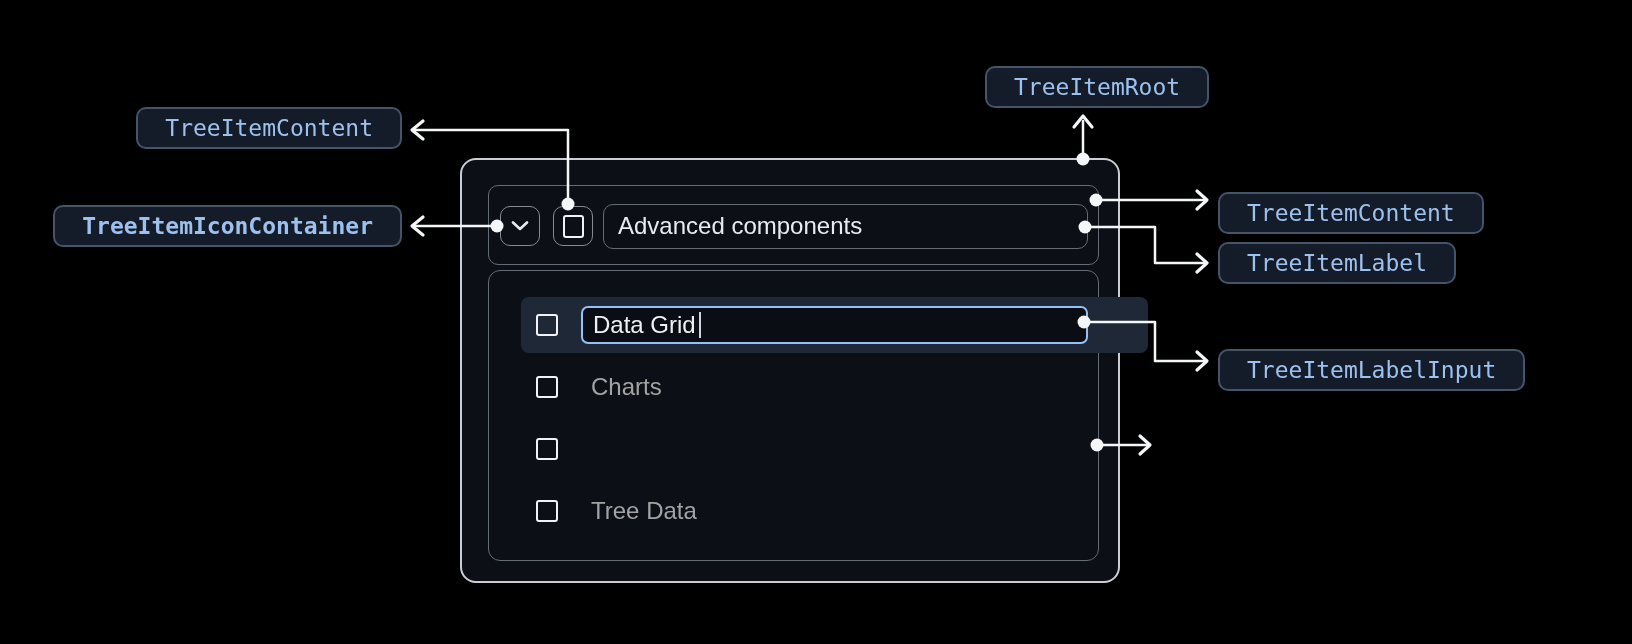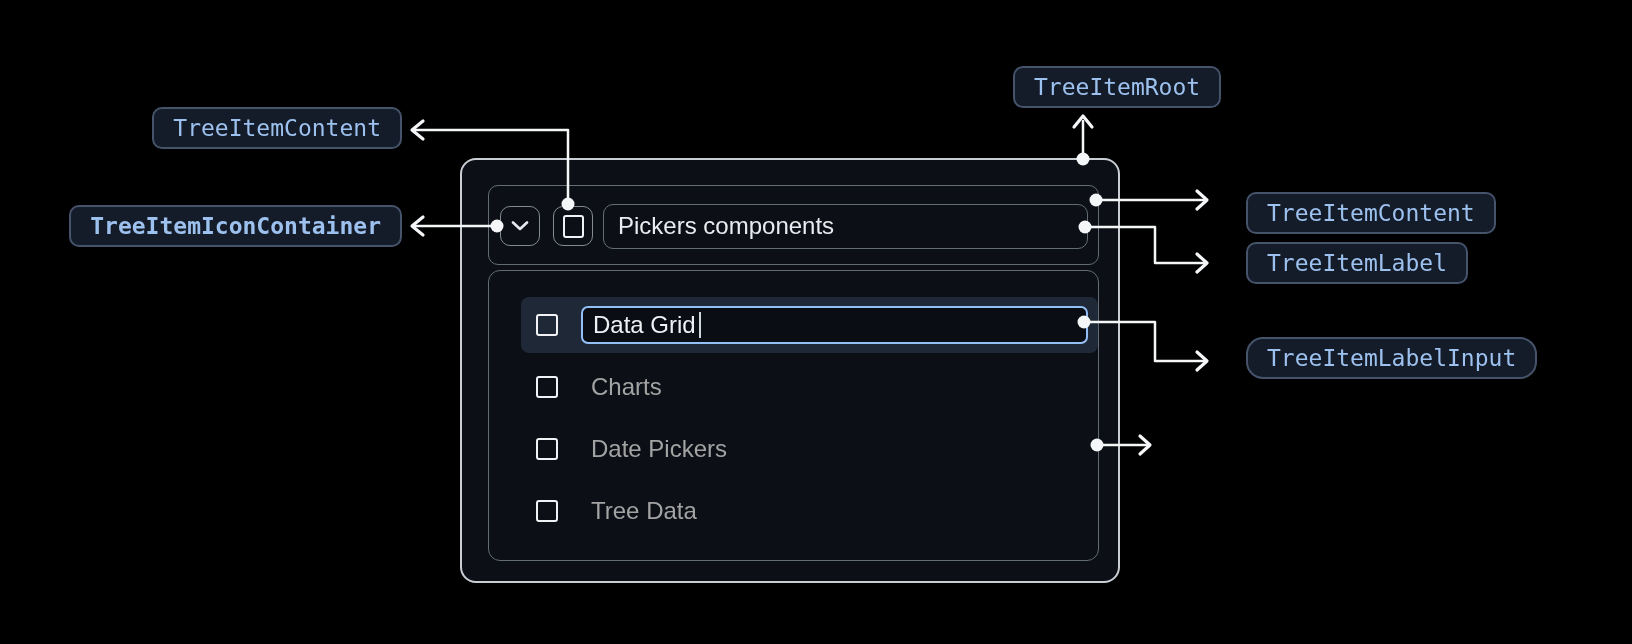--- a/index.html
+++ b/index.html
@@ -12,36 +12,35 @@
     height: 644px;
     background: #000;
     overflow: hidden;
   }
 
   
   .chip {
     position: absolute;
     height: 42px;
     line-height: 38px;
-    padding: 0 19px;
+    padding: 0 27px;
     border: 2px solid #45536b;
     border-radius: 10px;
     background: #141b29;
     color: #9dc1ee;
     font-family: "DejaVu Sans Mono", monospace;
     font-size: 23px;
     white-space: nowrap;
-    margin-left: 28px;
   }
   .chip-checkbox        { right: 1230px; top: 107px; }
   .chip-icon-container  { right: 1230px; top: 205px; font-weight: bold; }
   .chip-root            { left: 985px;  top: 66px;  }
   .chip-content         { left: 1218px; top: 192px; }
   .chip-label           { left: 1218px; top: 242px; }
-  .chip-label-input     { left: 1218px; top: 337px; border-radius: 17px; }
+  .chip-label-input     { left: 1218px; top: 349px; }
   .chip-group-transition{ left: 1162px; top: 423px; }
 
   
   .tree-root {
     position: absolute;
     left: 460px; top: 158px;
     width: 660px; height: 425px;
     background: #0c1016;
     border: 2px solid #c9ced5;
     border-radius: 16px;
@@ -78,21 +77,21 @@
   .tree-group {
     position: absolute;
     left: 26px; top: 110px;
     width: 611px; height: 291px;
     border: 1.5px solid #646c76;
     border-radius: 12px;
   }
   .tree-row {
     position: absolute;
     left: 32px;
-    width: 577px; height: 56px;
+    width: 627px; height: 56px;
   }
   .tree-row.selected {
     background: #1f2836;
     border-radius: 8px;
   }
   .row-checkbox {
     position: absolute;
     left: 15px; top: 17px;
     width: 22px; height: 22px;
     border: 2.5px solid #f0f2f5;
@@ -151,38 +150,37 @@
 
     <div class="tree-content">
       <div class="icon-box expand">
         <svg width="18" height="10" viewBox="0 0 18 10">
           <polyline points="2,1.5 9,8 16,1.5" fill="none" stroke="#e8ebee" stroke-width="2.6" stroke-linecap="round" stroke-linejoin="round"></polyline>
         </svg>
       </div>
       <div class="icon-box checkbox">
         <div class="cb-glyph"></div>
       </div>
-      <div class="tree-label">Pickers components</div>
+      <div class="tree-label">Advanced components</div>
     </div>
 
     <div class="tree-group">
 
       <div class="tree-row selected" style="top:26px;">
         <div class="row-checkbox"></div>
         <div class="label-input"><span>Data Grid</span><span class="caret"></span></div>
       </div>
 
       <div class="tree-row" style="top:88px;">
         <div class="row-checkbox"></div>
         <div class="row-label">Charts</div>
       </div>
 
       <div class="tree-row" style="top:150px;">
         <div class="row-checkbox"></div>
-        <div class="row-label">Date Pickers</div>
       </div>
 
       <div class="tree-row" style="top:212px;">
         <div class="row-checkbox"></div>
         <div class="row-label">Tree Data</div>
       </div>
 
     </div>
   </div>
 

